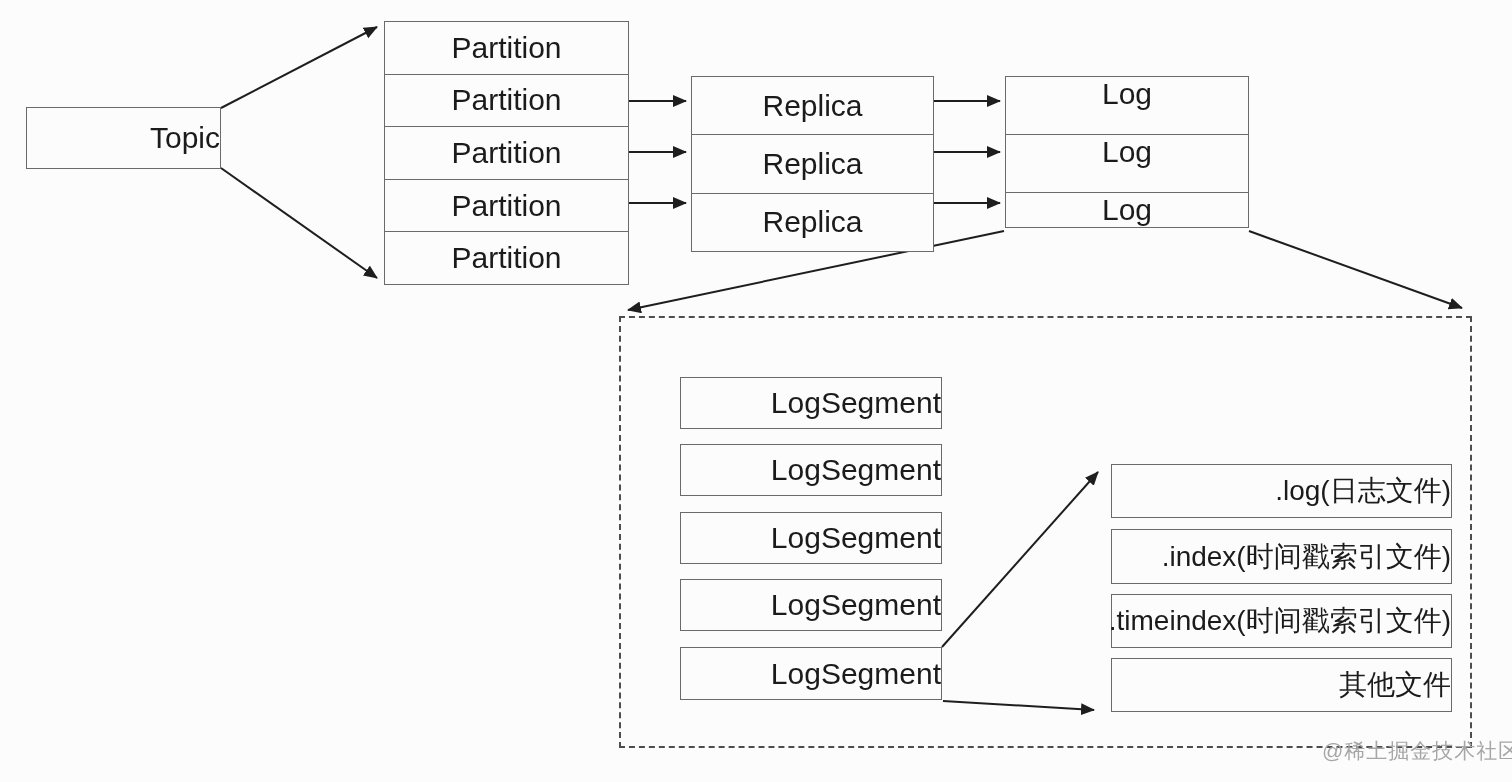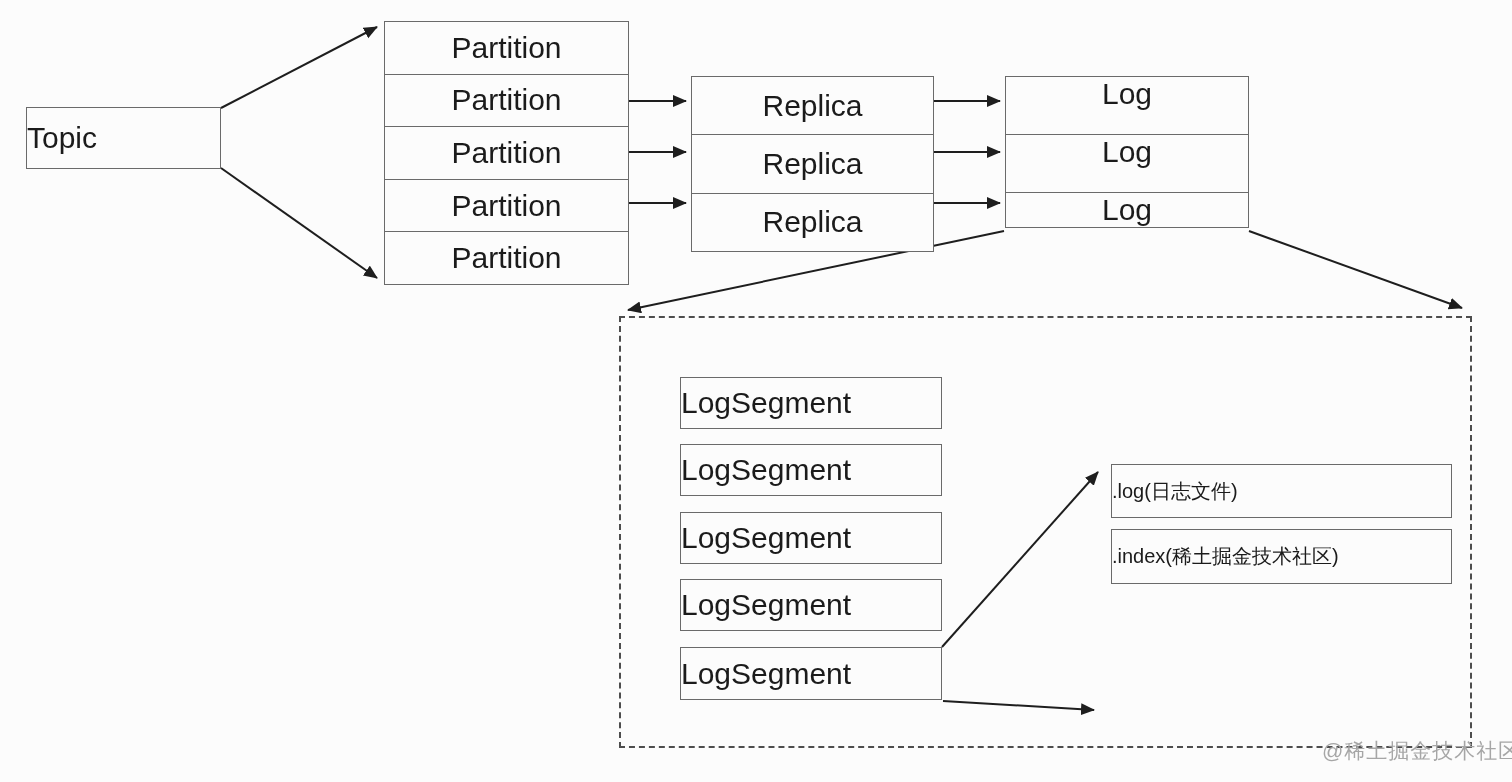--- a/index.html
+++ b/index.html
@@ -29,21 +29,21 @@
   }
   .arrow-layer line { stroke: var(--line); stroke-width: 2; }
   .arrowhead { fill: var(--line); }
 
   .node {
     position: absolute;
     border: 1.5px solid var(--box-border);
     background: var(--background);
     display: flex;
     align-items: center;
-    justify-content: flex-start;
+    justify-content: flex-end;
     font-size: 30px;
     color: var(--box-text);
     white-space: nowrap;
   }
   .stack {
     position: absolute;
     border: 1.5px solid var(--box-border);
     background: var(--background);
     display: flex;
     flex-direction: column;
@@ -60,21 +60,21 @@
   }
   .stack .row:first-child { border-top: none; }
 
   .dashed-box {
     position: absolute;
     left: 619px; top: 316px;
     width: 853px; height: 432px;
     border: 2px dashed var(--dashed-border);
     background: transparent;
   }
-  .file-node { font-size: 20px; }
+  .file-node { font-size: 28px; }
   .watermark {
     position: absolute;
     left: 1322px; top: 737px;
     font-size: 21px;
     color: var(--watermark);
     letter-spacing: 1px;
     white-space: nowrap;
   }
 </style>
 </head>
@@ -132,17 +132,19 @@
 
   <div class="dashed-box"></div>
 
   <div class="node" style="left:680px; top:377px; width:262px; height:52px;">LogSegment</div>
   <div class="node" style="left:680px; top:444px; width:262px; height:52px;">LogSegment</div>
   <div class="node" style="left:680px; top:512px; width:262px; height:52px;">LogSegment</div>
   <div class="node" style="left:680px; top:579px; width:262px; height:52px;">LogSegment</div>
   <div class="node" style="left:680px; top:647px; width:262px; height:53px;">LogSegment</div>
 
   <div class="node file-node" style="left:1111px; top:464px; width:341px; height:54px;">.log(日志文件)</div>
-  <div class="node file-node" style="left:1111px; top:529px; width:341px; height:55px;">.index(稀土掘金技术社区)</div>
+  <div class="node file-node" style="left:1111px; top:529px; width:341px; height:55px;">.index(时间戳索引文件)</div>
+  <div class="node file-node" style="left:1111px; top:594px; width:341px; height:54px;">.timeindex(时间戳索引文件)</div>
+  <div class="node file-node" style="left:1111px; top:658px; width:341px; height:54px;">其他文件</div>
 
   <div class="watermark">@稀土掘金技术社区</div>
 
 </div>
 
 </body></html>

